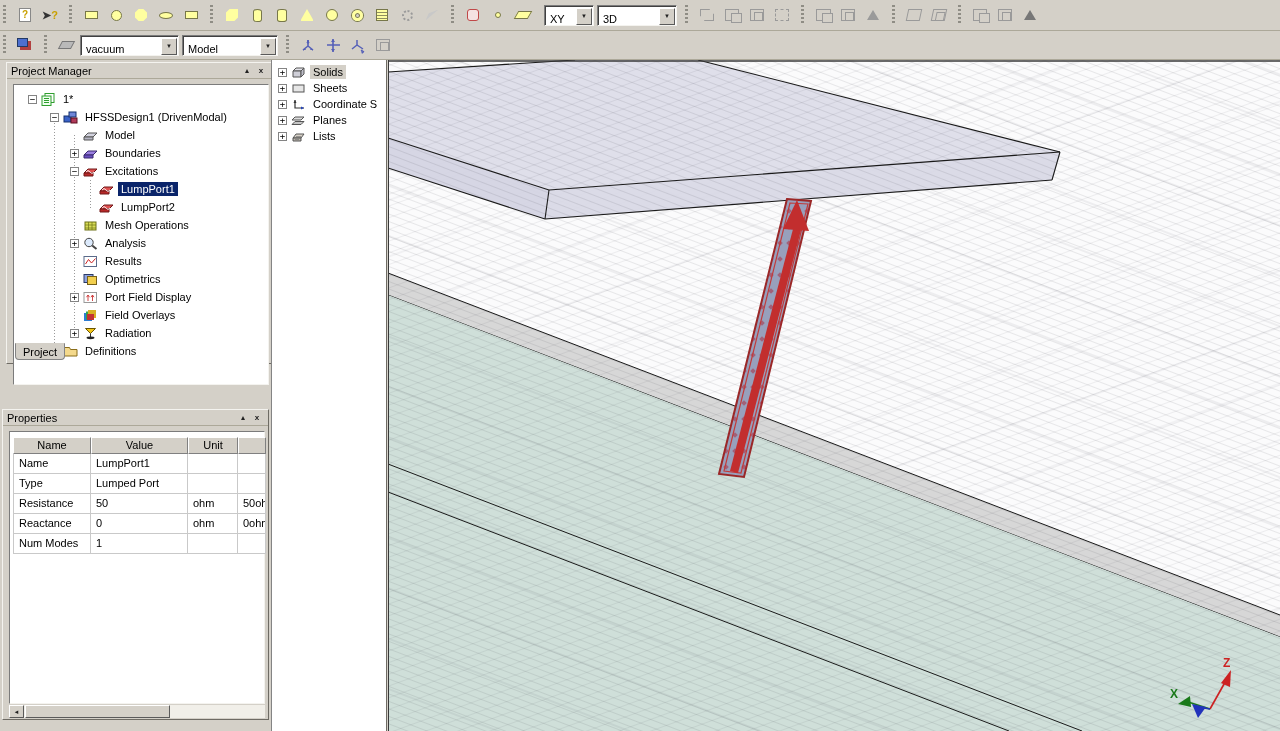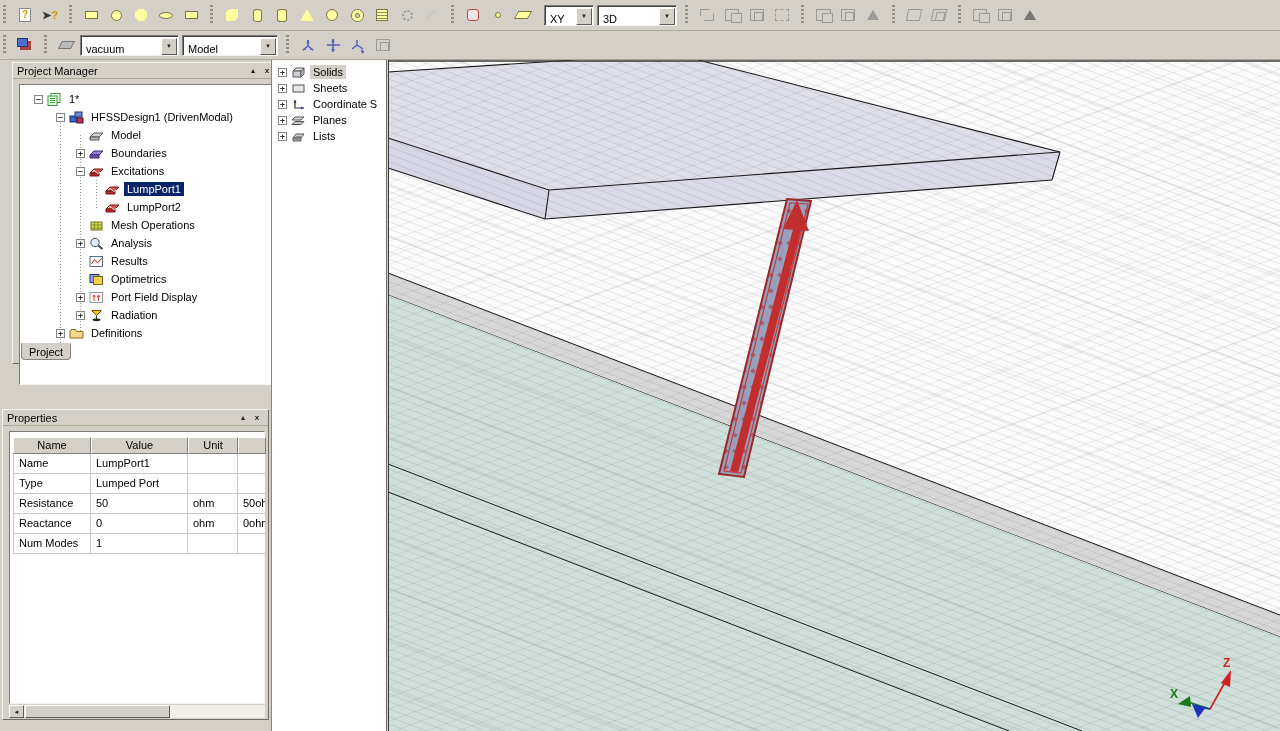--- a/index.html
+++ b/index.html
@@ -253,21 +253,21 @@
           <path d="M7 8 L2 12 M7 8 L13 12 M7 8 L7 3 M11 13 l3 2" stroke="#5560b8" stroke-width="1.5" fill="none"></path>
           <path d="M14 15 l-3 -1 1 3 z" fill="#5560b8"></path>
         </svg>
     </span>
     <span class="tbtn">
         <span class="gbox g3"></span>
       </span>
   </div>
 </div>
 
-<div class="panel" style="left:12px;top:62px;width:267px;height:302px">
+<div class="panel" style="left:6px;top:62px;width:267px;height:302px">
   <div class="ptitle">
     <span class="ttxt">Project Manager</span>
     <span class="pbtn">▴</span>
     <span class="pbtn" style="font-weight:bold">x</span>
   </div>
   <div id="pm-tree" class="sunken">
     <span class="vline" style="left:40px;top:32px;height:230px"></span>
     <span class="vline" style="left:60px;top:50px;height:199px"></span>
     <span class="vline" style="left:76px;top:95px;height:28px"></span>
 
@@ -388,20 +388,32 @@
     </div>
     <div class="trow lv2">
       <span class="ebox">+</span>
       <span class="ticon">
           <svg viewBox="0 0 15 13">
             <rect x="1" y="1.5" width="12.5" height="10" fill="#fff" stroke="#999"></rect>
             <path d="M5 10 V4 M5 4 l-1.5 2.2 M5 4 l1.5 2.2 M9.5 10 V4 M9.5 4 l-1.5 2.2 M9.5 4 l1.5 2.2" stroke="#c33" fill="none" stroke-width="0.9"></path>
           </svg>
         </span>
       <span class="tlabel">Port Field Display</span>
+    </div>
+    <div class="trow lv2">
+      <span class="ebox none"></span>
+      <span class="ticon">
+          <svg viewBox="0 0 15 13">
+            <rect x="1" y="4" width="8" height="8" fill="#2e7dd1"></rect>
+            <rect x="3" y="2.5" width="8" height="8" fill="#2fa44f"></rect>
+            <rect x="5" y="1" width="8" height="8" fill="#d8b023"></rect>
+            <rect x="4" y="5" width="7" height="6" fill="#c43232"></rect>
+          </svg>
+        </span>
+      <span class="tlabel">Field Overlays</span>
     </div>
     <div class="trow lv2">
       <span class="ebox">+</span>
       <span class="ticon">
           <svg viewBox="0 0 15 13">
             <path d="M2.5 1.5 H12.5 L7.5 6.5 Z" fill="#f2c516" stroke="#6b5500"></path>
             <line x1="7.5" y1="6.5" x2="7.5" y2="10" stroke="#333"></line>
             <ellipse cx="7.5" cy="10.8" rx="4" ry="1.4" fill="#222"></ellipse>
           </svg>
         </span>

